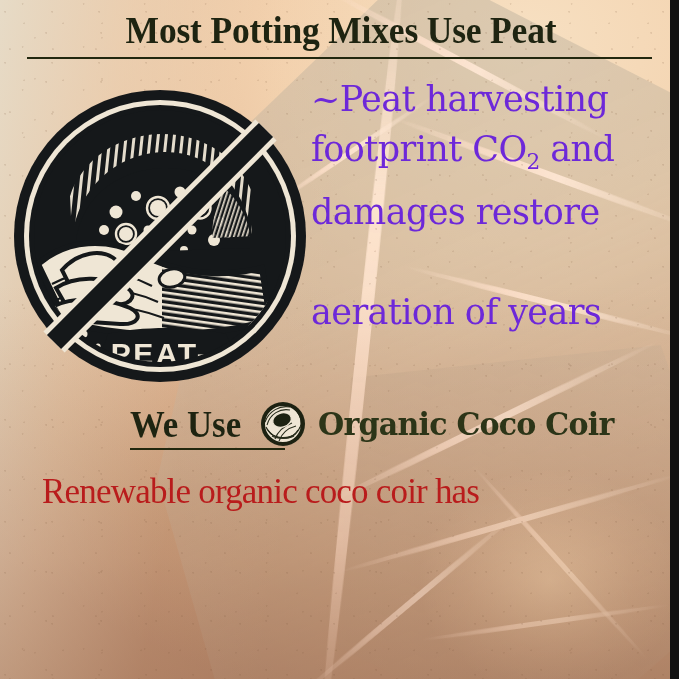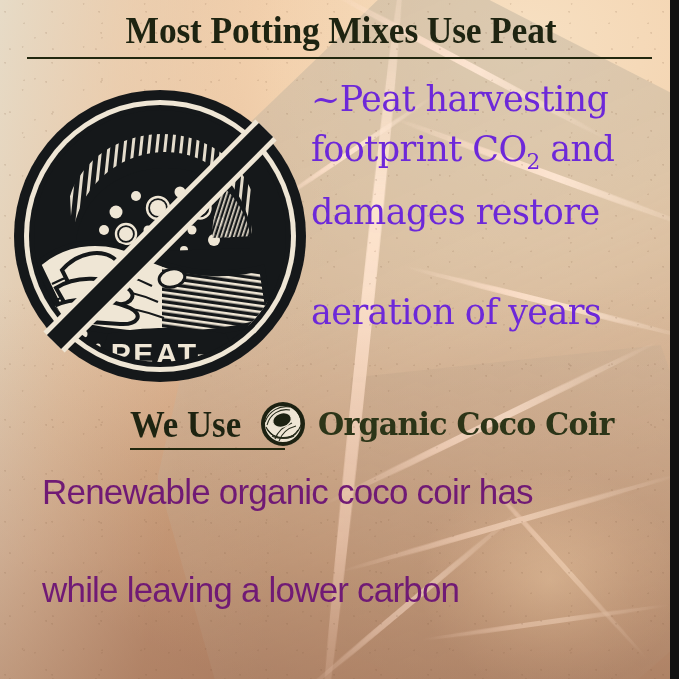--- a/index.html
+++ b/index.html
@@ -176,24 +176,24 @@
     white-space: nowrap;
     transform: scaleX(0.97);
     transform-origin: left center;
   }
 
   .body-text {
     position: absolute;
     left: 42px;
     top: 467px;
     width: 610px;
-    font-family: Liberation Sans, sans-serif;
+    font-family: Liberation Serif, serif;
     font-size: 35px;
     line-height: 49px;
-    color: #701a75;
+    color: #b91c1c;
     letter-spacing: -0.8px;
   }
 
   
   .badge {
     position: absolute;
     left: 12px;
     top: 88px;
     width: 296px;
     height: 296px;
@@ -376,17 +376,17 @@
           <circle cx="23" cy="23" r="19" fill="none" stroke="#1d2212" stroke-width="2"></circle>
         </svg>
       </span>
       <span class="coir-label">Organic Coco Coir</span>
     </div>
     <div class="weuse-rule"></div>
 
     <div class="body-text">
       <span>Renewable organic coco coir has</span><br>
       <br>
-      <span>while leaving a lower carbon</span><br>
+      <br>
     </div>
 
   </div>
 </div>
 
 </body></html>

